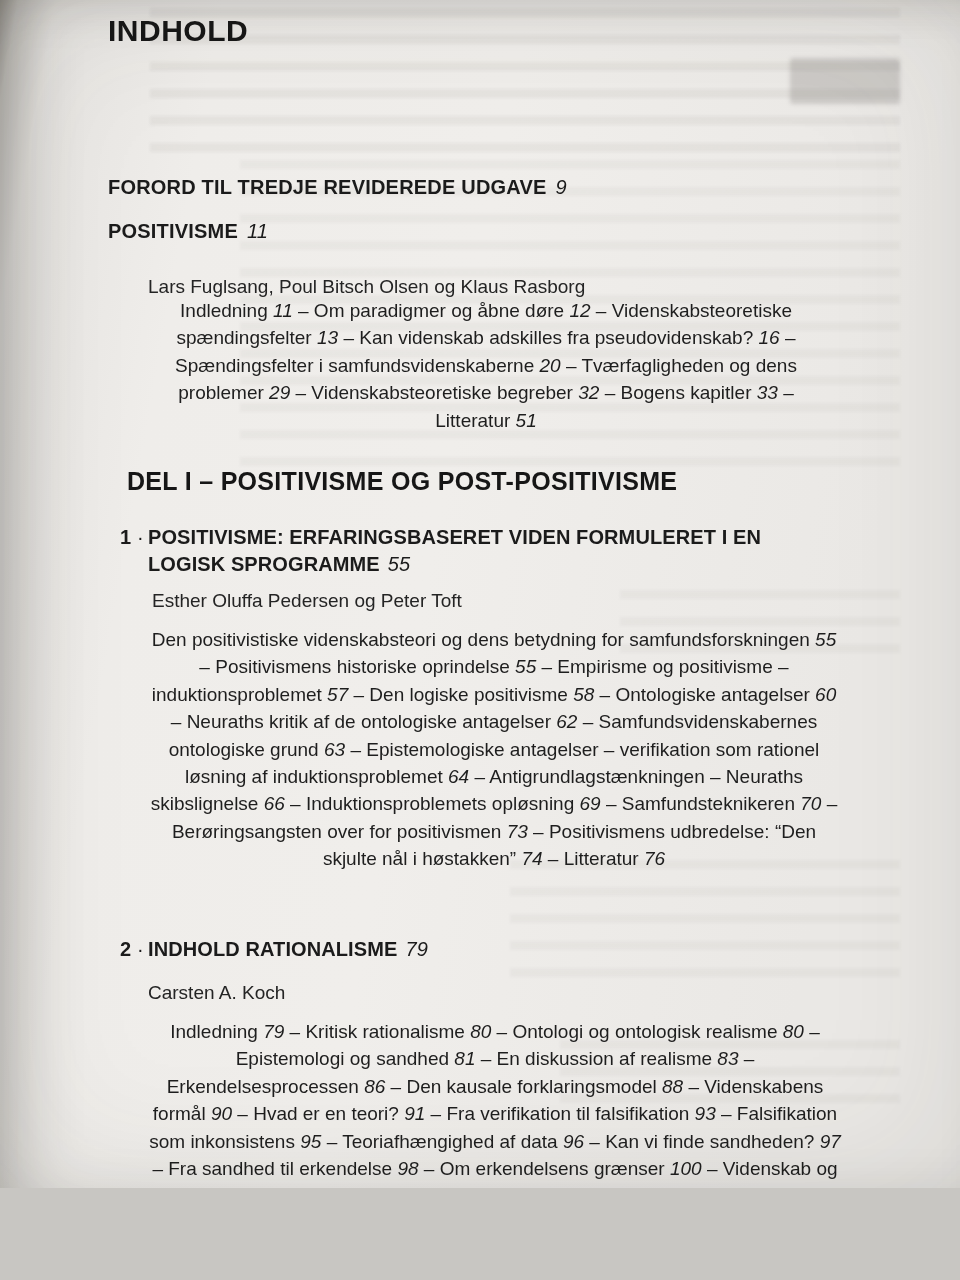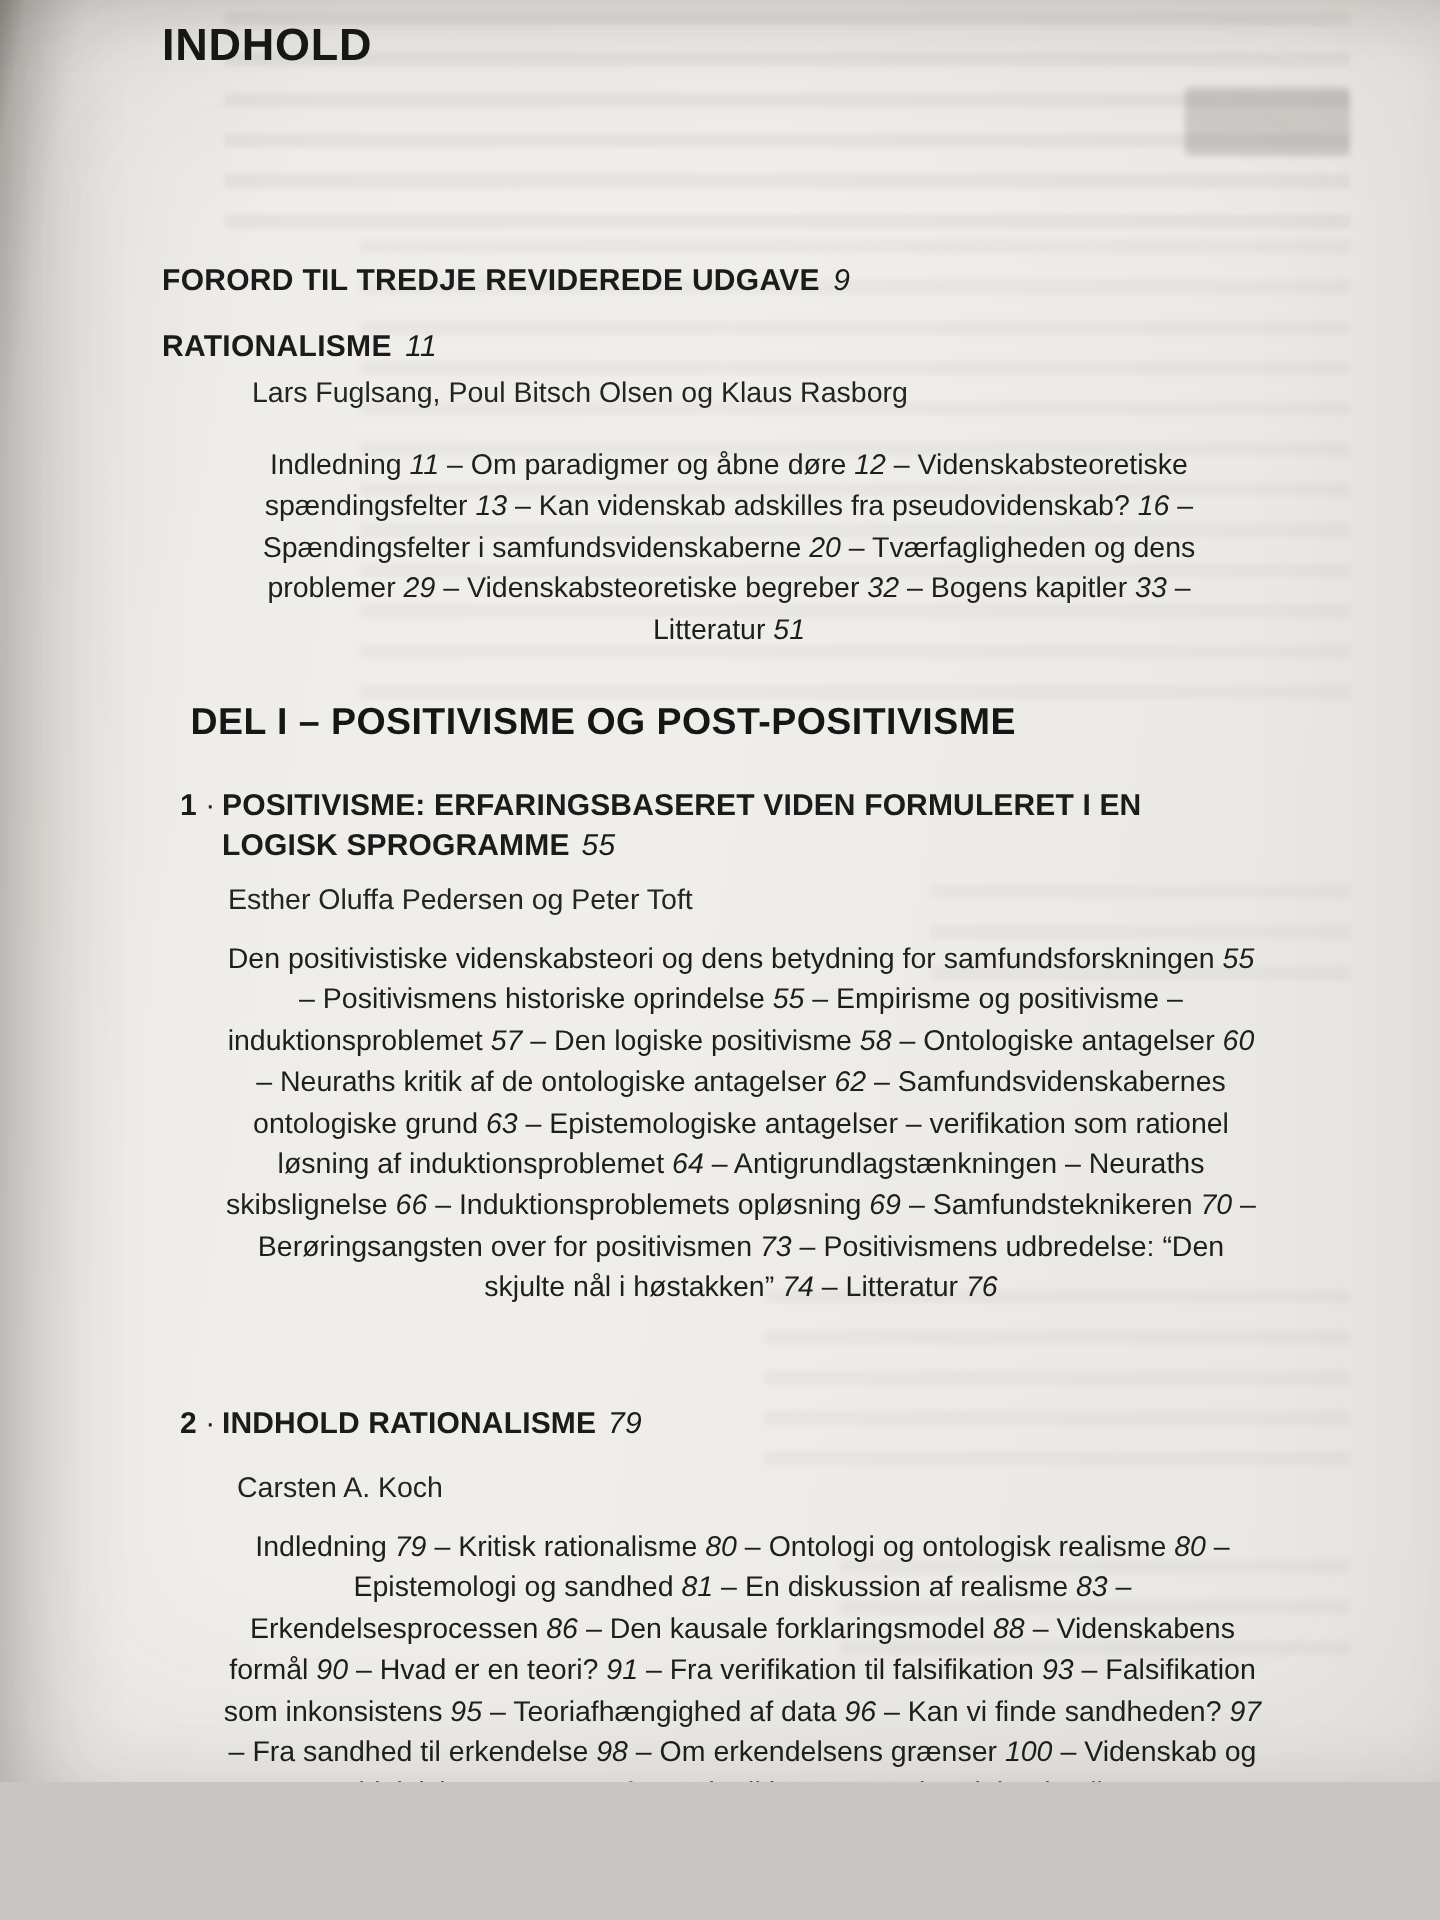--- a/index.html
+++ b/index.html
@@ -58,39 +58,39 @@
   <div class="bleed" style="left:510px;top:860px;width:390px;height:130px;"></div>
   <div class="bleed" style="left:560px;top:1040px;width:340px;height:70px;"></div>
 
   <div class="abs page-title" style="left:108px;top:14px;">INDHOLD</div>
 
   <div class="abs entry-row" style="left:108px;top:176px;text-align:right;">
     <span>FORORD TIL TREDJE REVIDEREDE UDGAVE</span><span class="pagenum">9</span>
   </div>
 
   <div class="abs entry-row" style="left:108px;top:220px;">
-    <span>RATIONALISME</span><span class="pagenum">11</span>
+    <span>POSITIVISME</span><span class="pagenum">11</span>
   </div>
 
-  <div class="abs authors" style="left:148px;top:252px;margin-left:20px;">Lars Fuglsang, Poul Bitsch Olsen og Klaus Rasborg</div>
+  <div class="abs authors" style="left:148px;top:276px;">Lars Fuglsang, Poul Bitsch Olsen og Klaus Rasborg</div>
 
   <div class="abs flow js-italnum" style="left:148px;top:297px;width:676px;">Indledning <span class="inum">11</span> – Om paradigmer og åbne døre <span class="inum">12</span> – Videnskabsteoretiske spændingsfelter <span class="inum">13</span> – Kan videnskab adskilles fra pseudovidenskab? <span class="inum">16</span> – Spændingsfelter i samfundsvidenskaberne <span class="inum">20</span> – Tværfagligheden og dens problemer <span class="inum">29</span> – Videnskabsteoretiske begreber <span class="inum">32</span> – Bogens kapitler <span class="inum">33</span> – Litteratur <span class="inum">51</span></div>
 
   <div class="abs part-title" style="left:108px;top:467px;">DEL I – POSITIVISME OG POST-POSITIVISME</div>
 
   <div class="chapter-heading" style="left:120px;top:524px;width:660px;">
     <span class="ch-prefix"><b>1</b> <span>·</span></span><span>POSITIVISME: ERFARINGSBASERET VIDEN FORMULERET I EN LOGISK SPROGRAMME</span><span class="ch-page">55</span>
   </div>
 
   <div class="abs authors" style="left:152px;top:590px;">Esther Oluffa Pedersen og Peter Toft</div>
 
   <div class="abs flow js-italnum" style="left:148px;top:626px;width:692px;">Den positivistiske videnskabsteori og dens betydning for samfundsforskningen <span class="inum">55</span> – Positivismens historiske oprindelse <span class="inum">55</span> – Empirisme og positivisme – induktionsproblemet <span class="inum">57</span> – Den logiske positivisme <span class="inum">58</span> – Ontologiske antagelser <span class="inum">60</span> – Neuraths kritik af de ontologiske antagelser <span class="inum">62</span> – Samfundsvidenskabernes ontologiske grund <span class="inum">63</span> – Epistemologiske antagelser – verifikation som rationel løsning af induktionsproblemet <span class="inum">64</span> – Antigrundlagstænkningen – Neuraths skibslignelse <span class="inum">66</span> – Induktionsproblemets opløsning <span class="inum">69</span> – Samfundsteknikeren <span class="inum">70</span> – Berøringsangsten over for positivismen <span class="inum">73</span> – Positivismens udbredelse: “Den skjulte nål i høstakken” <span class="inum">74</span> – Litteratur <span class="inum">76</span></div>
 
   <div class="chapter-heading" style="left:120px;top:936px;width:660px;">
     <span class="ch-prefix"><b>2</b> <span>·</span></span><span>INDHOLD RATIONALISME</span><span class="ch-page">79</span>
   </div>
 
-  <div class="abs authors" style="left:148px;top:982px;margin-left:10px;">Carsten A. Koch</div>
+  <div class="abs authors" style="left:148px;top:982px;">Carsten A. Koch</div>
 
   <div class="abs flow js-italnum" style="left:148px;top:1018px;width:694px;">Indledning <span class="inum">79</span> – Kritisk rationalisme <span class="inum">80</span> – Ontologi og ontologisk realisme <span class="inum">80</span> – Epistemologi og sandhed <span class="inum">81</span> – En diskussion af realisme <span class="inum">83</span> – Erkendelsesprocessen <span class="inum">86</span> – Den kausale forklaringsmodel <span class="inum">88</span> – Videnskabens formål <span class="inum">90</span> – Hvad er en teori? <span class="inum">91</span> – Fra verifikation til falsifikation <span class="inum">93</span> – Falsifikation som inkonsistens <span class="inum">95</span> – Teoriafhængighed af data <span class="inum">96</span> – Kan vi finde sandheden? <span class="inum">97</span> – Fra sandhed til erkendelse <span class="inum">98</span> – Om erkendelsens grænser <span class="inum">100</span> – Videnskab og objektivitet <span class="inum">104</span> – Hvorfor er der ikke mere seriøs debat imellem samfundsvidenskaberne? <span class="inum">107</span> – Litteratur <span class="inum">108</span> – Noter <span class="inum">109</span></div>
 
   <div class="vignette"></div>
 </div>
 
 </body></html>

